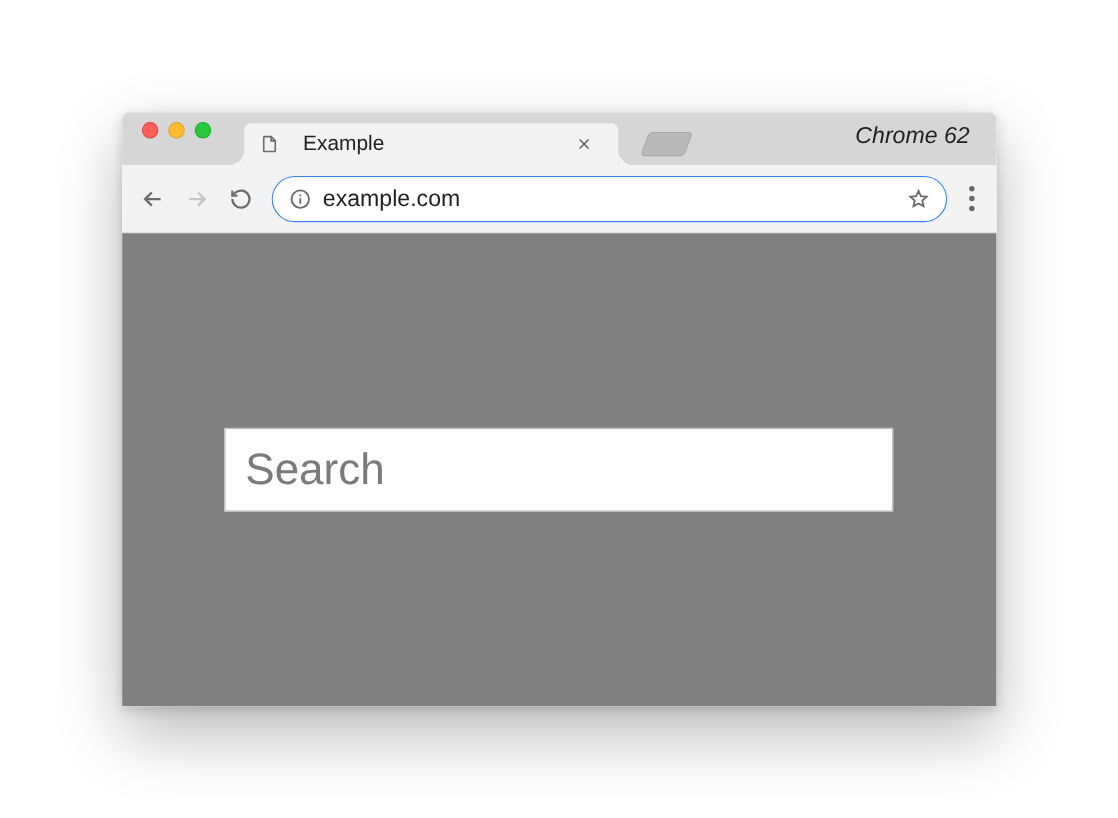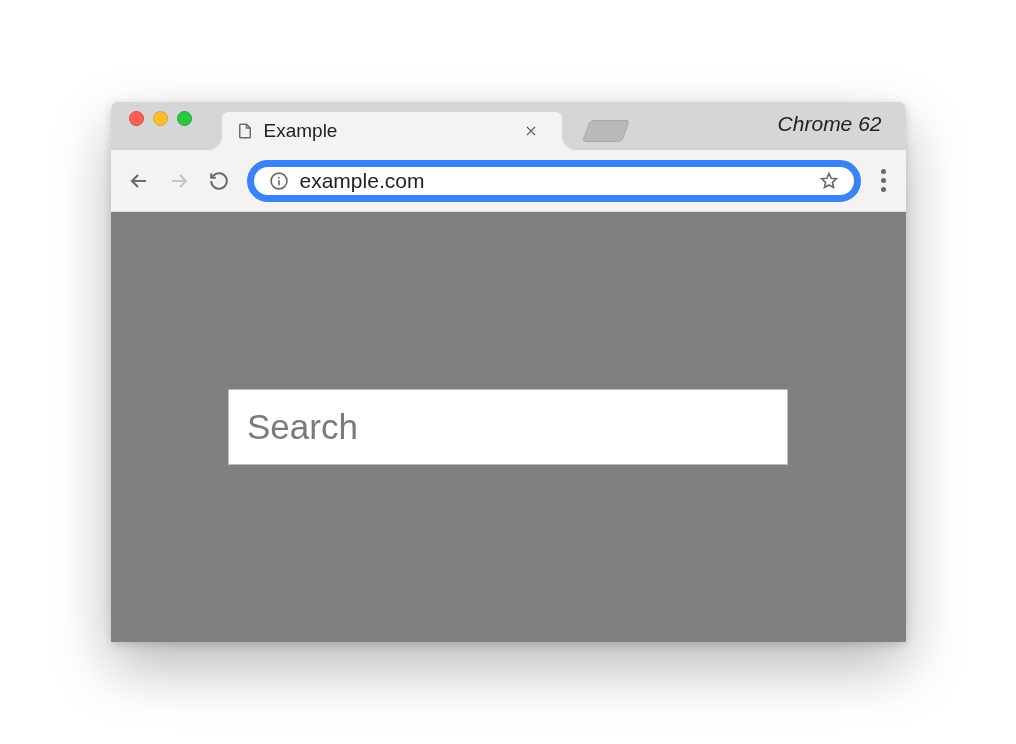--- a/index.html
+++ b/index.html
@@ -42,21 +42,21 @@
       width: 15px;
       height: 15px;
       border-radius: 50%;
     }
     .tl.close  { background: #ff5f57; border: 1px solid #e14540; }
     .tl.min    { background: #febc2e; border: 1px solid #e0a127; }
     .tl.max    { background: #28c840; border: 1px solid #1bad2c; }
     .tab {
       display: flex;
       align-items: center;
-      gap: 10px;
+      gap: 22px;
       background: #f3f3f3;
       height: 38px;
       margin-left: 30px;
       padding: 0 22px 0 14px;
       border-radius: 6px 6px 0 0;
       min-width: 340px;
       position: relative;
       margin-top: 20px;
     }
     .tab::before, .tab::after {
@@ -107,46 +107,46 @@
       height: 24px;
       color: #6c6c6c;
       display:flex; align-items:center; justify-content:center;
       cursor:pointer;
     }
     .nav-icon.disabled { color: #c6c6c6; cursor:default; }
     .addressbar {
       flex: 1;
       height: 42px;
       background: #fff;
-      border: 7px solid #3b82f6;
+      border: 1px solid #3b82f6;
       border-radius: 21px;
       display: flex;
       align-items: center;
       padding: 0 14px;
       gap: 10px;
     }
     .addr-info { width:22px; height:22px; color:#6a6a6a; display:flex; align-items:center; justify-content:center;}
     .addr-url  { flex:1; font-size: 21px; color:#222; }
     .addr-star { width:22px; height:22px; color:#6a6a6a; display:flex; align-items:center; justify-content:center; cursor:pointer;}
     .menu-dots { display:flex; flex-direction:column; gap:4px; padding:0 4px; cursor:pointer;}
     .menu-dots span{ width:5px; height:5px; border-radius:50%; background:#6a6a6a;}
     
     .page {
       flex:1;
       background:#808080;
       display:flex;
       align-items:center;
       justify-content:center;
     }
     .search-field {
-      width: 560px;
+      width: 608px;
       height: 76px;
       background:#fff;
       border:1px solid #bcbcbc;
-      font-size: 35px;
+      font-size: 40px;
       color:#7a7a7a;
       padding: 0 18px;
       outline:none;
       font-family: inherit;
     }
     .search-field::placeholder{ color:#7a7a7a; }
     svg { display:block; }
   </style>
 </head>
 <body>

